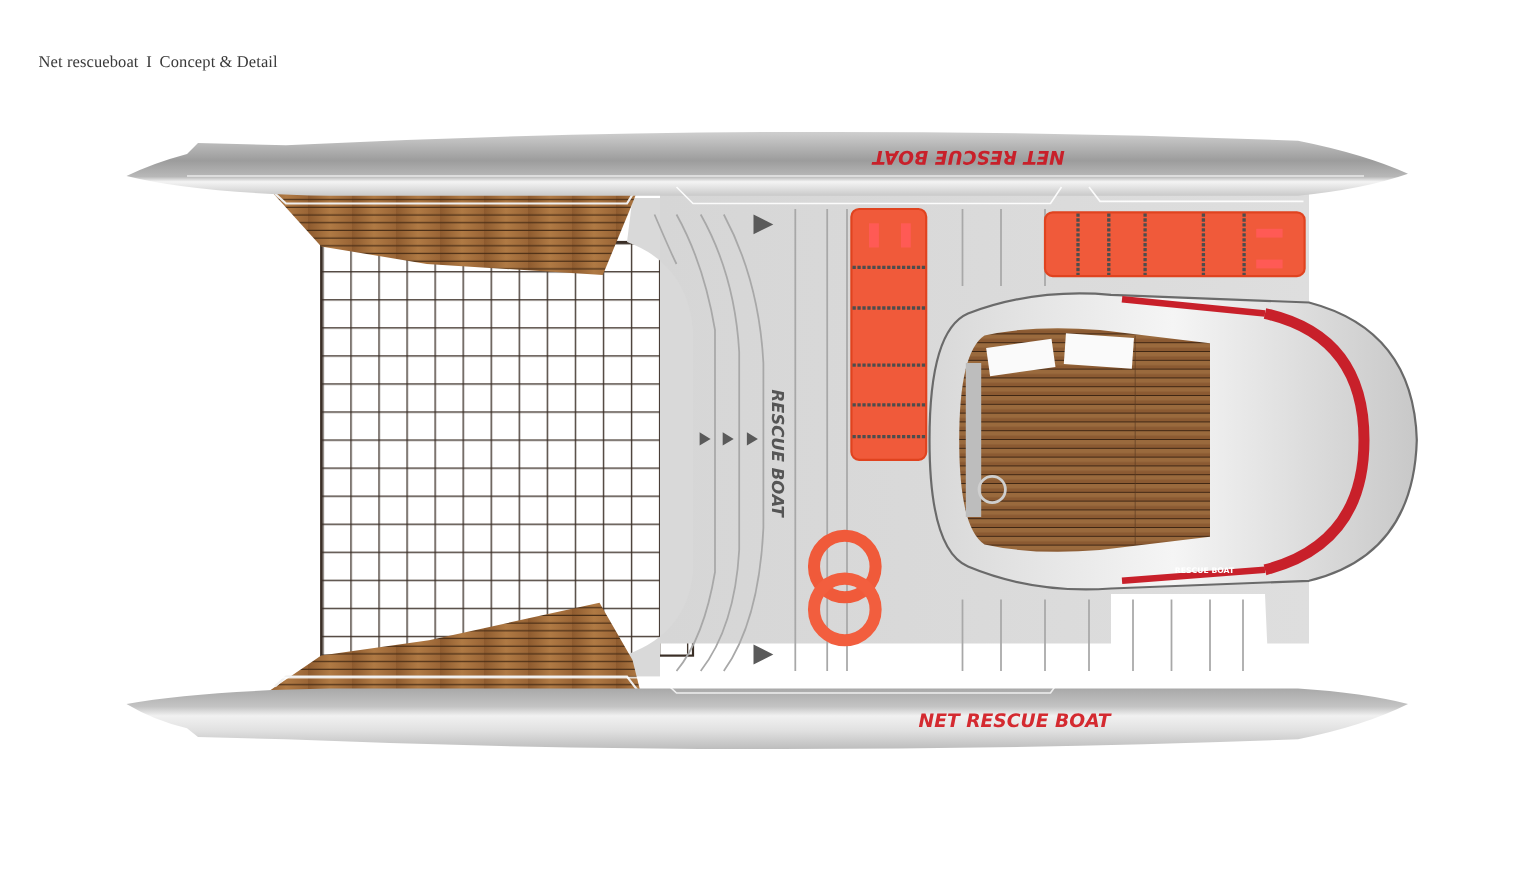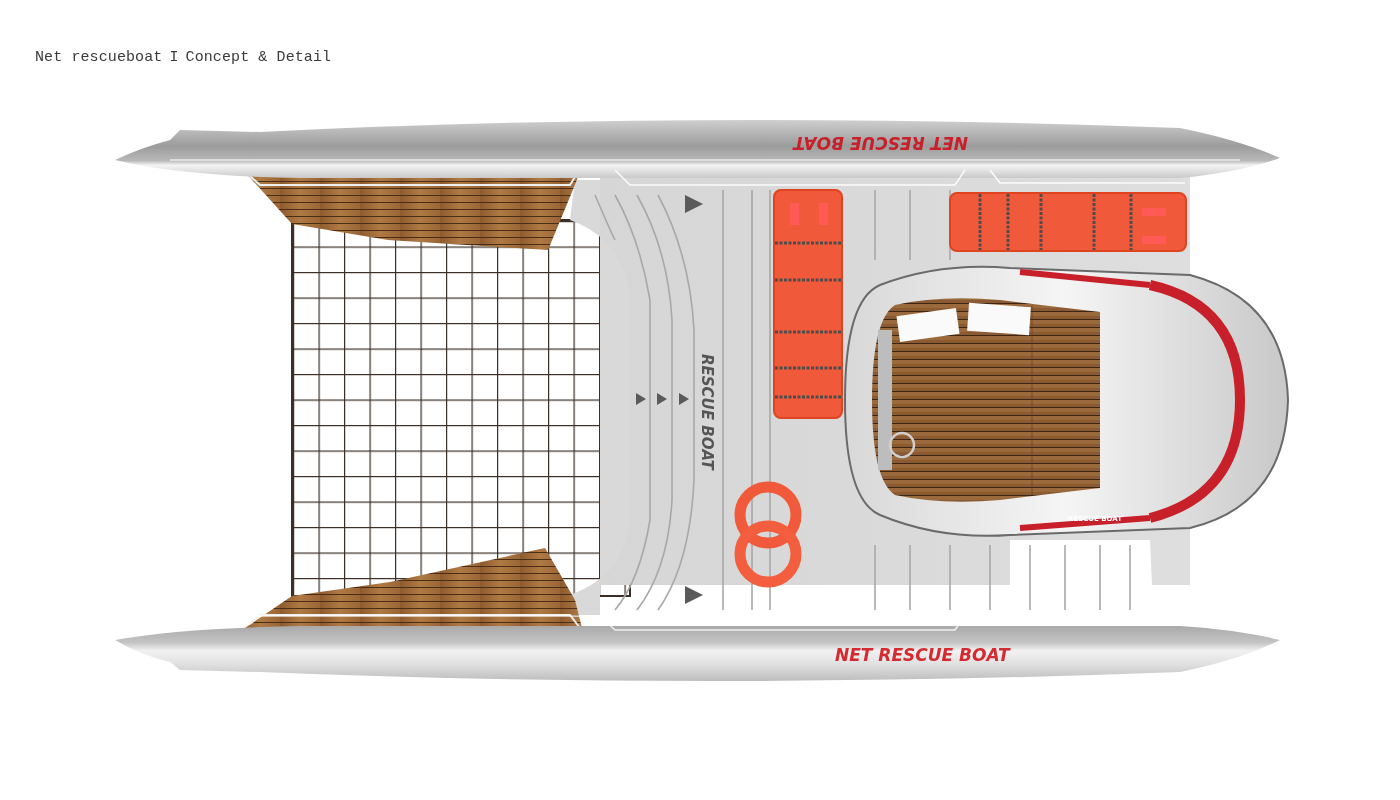--- a/index.html
+++ b/index.html
@@ -1,17 +1,17 @@
 <!DOCTYPE html>
 <html><head>
 <meta charset="utf-8">
 <style>
   html,body{margin:0;padding:0;background:#ffffff;}
   body{width:1400px;height:800px;position:relative;overflow:hidden;font-family:"DejaVu Sans",sans-serif;}
-  .caption{position:absolute;left:35px;top:49px;font-family:Liberation Mono, monospace;font-size:15px;color:#3a3a3a;letter-spacing:0.1px;}
+  .caption{position:absolute;left:35px;top:49px;font-family:Liberation Serif, serif;font-size:15px;color:#3a3a3a;letter-spacing:0.1px;}
   .caption .sep{margin:0 7px;}
   svg.boat{position:absolute;left:0;top:0;}
   .hull-text{font-family:"DejaVu Sans",sans-serif;font-weight:bold;font-style:italic;}
 </style>
 </head>
 <body>
 
 <div class="caption">
   <span>Net rescueboat</span><span class="sep">I</span><span>Concept &amp; Detail</span>
 </div>

